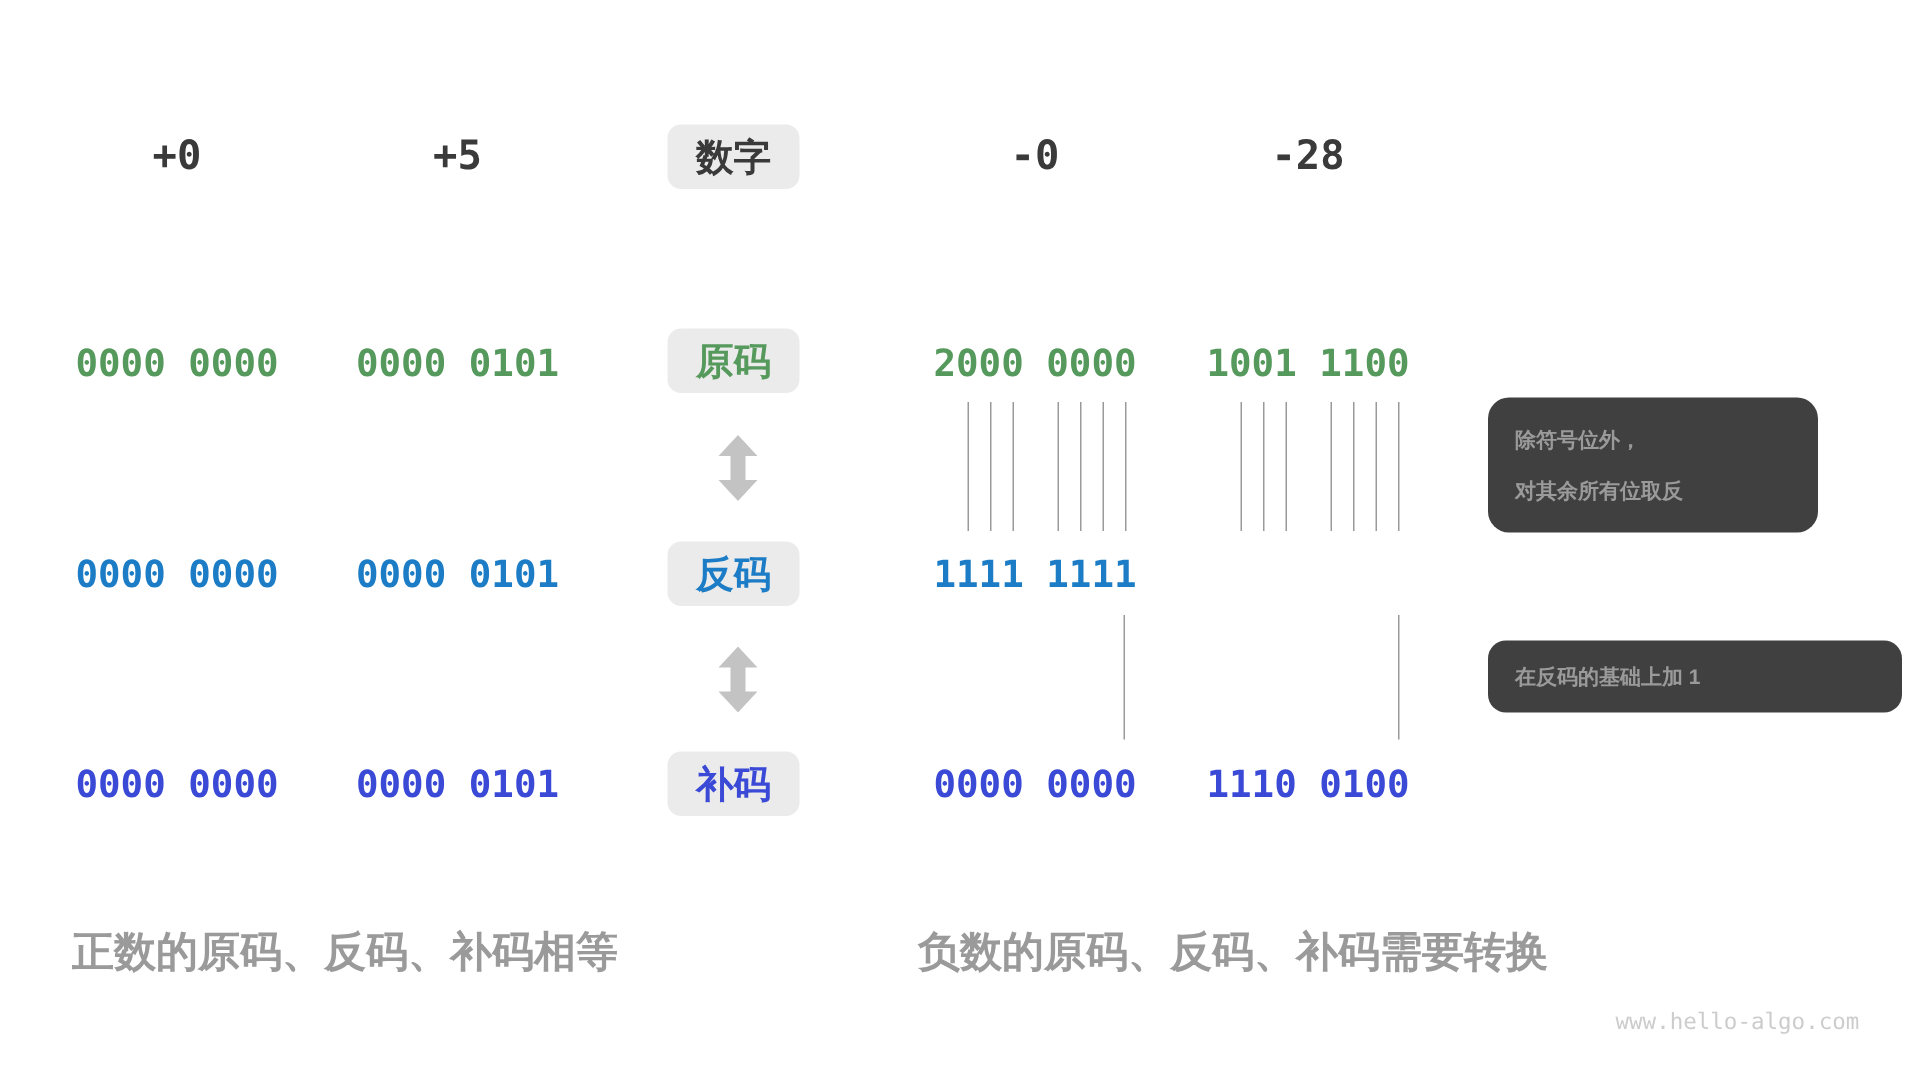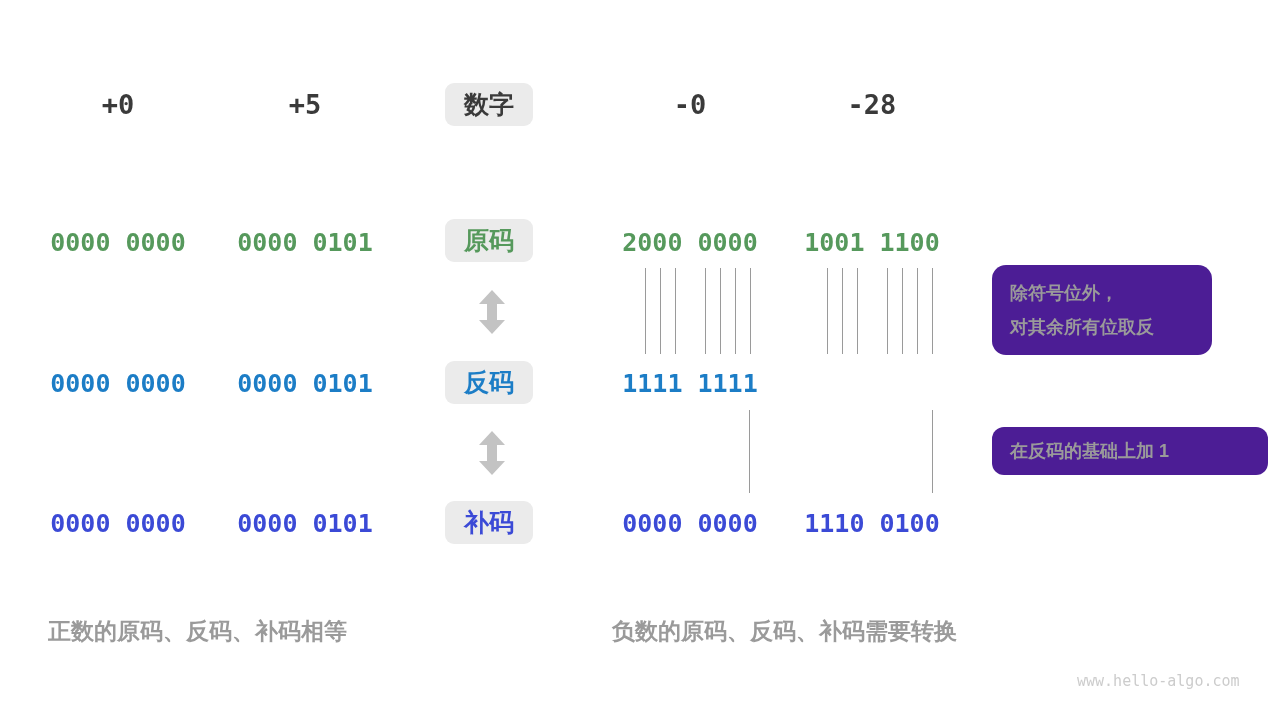--- a/index.html
+++ b/index.html
@@ -31,26 +31,26 @@
     width:88px;height:43px;border-radius:9px;background:#ebebeb;
     display:flex;align-items:center;justify-content:center;
     font-size:25px;font-weight:bold;
   }
 
   
   .vline{position:absolute;width:1px;background:#9a9a9a;}
 
   
   .note{
-    background:#4c1d95;border-radius:14px;color:#9a9a9a;font-weight:bold;
-    font-size:18px;line-height:34px;display:flex;flex-direction:column;
+    background:#404040;border-radius:14px;color:#9a9a9a;font-weight:bold;
+    font-size:14px;line-height:34px;display:flex;flex-direction:column;
     justify-content:center;padding:0 18px;box-sizing:border-box;white-space:pre;
   }
 
-  .caption{font-size:23px;font-weight:bold;color:#9a9a9a;white-space:pre;}
+  .caption{font-size:28px;font-weight:bold;color:#9a9a9a;white-space:pre;}
 
   .watermark{
     font-family:"DejaVu Sans Mono","Liberation Mono",monospace;
     font-size:15px;color:#cccccc;white-space:pre;
   }
 
   .arrow-icon{position:absolute;}
 </style>
 </head>
 <body>

